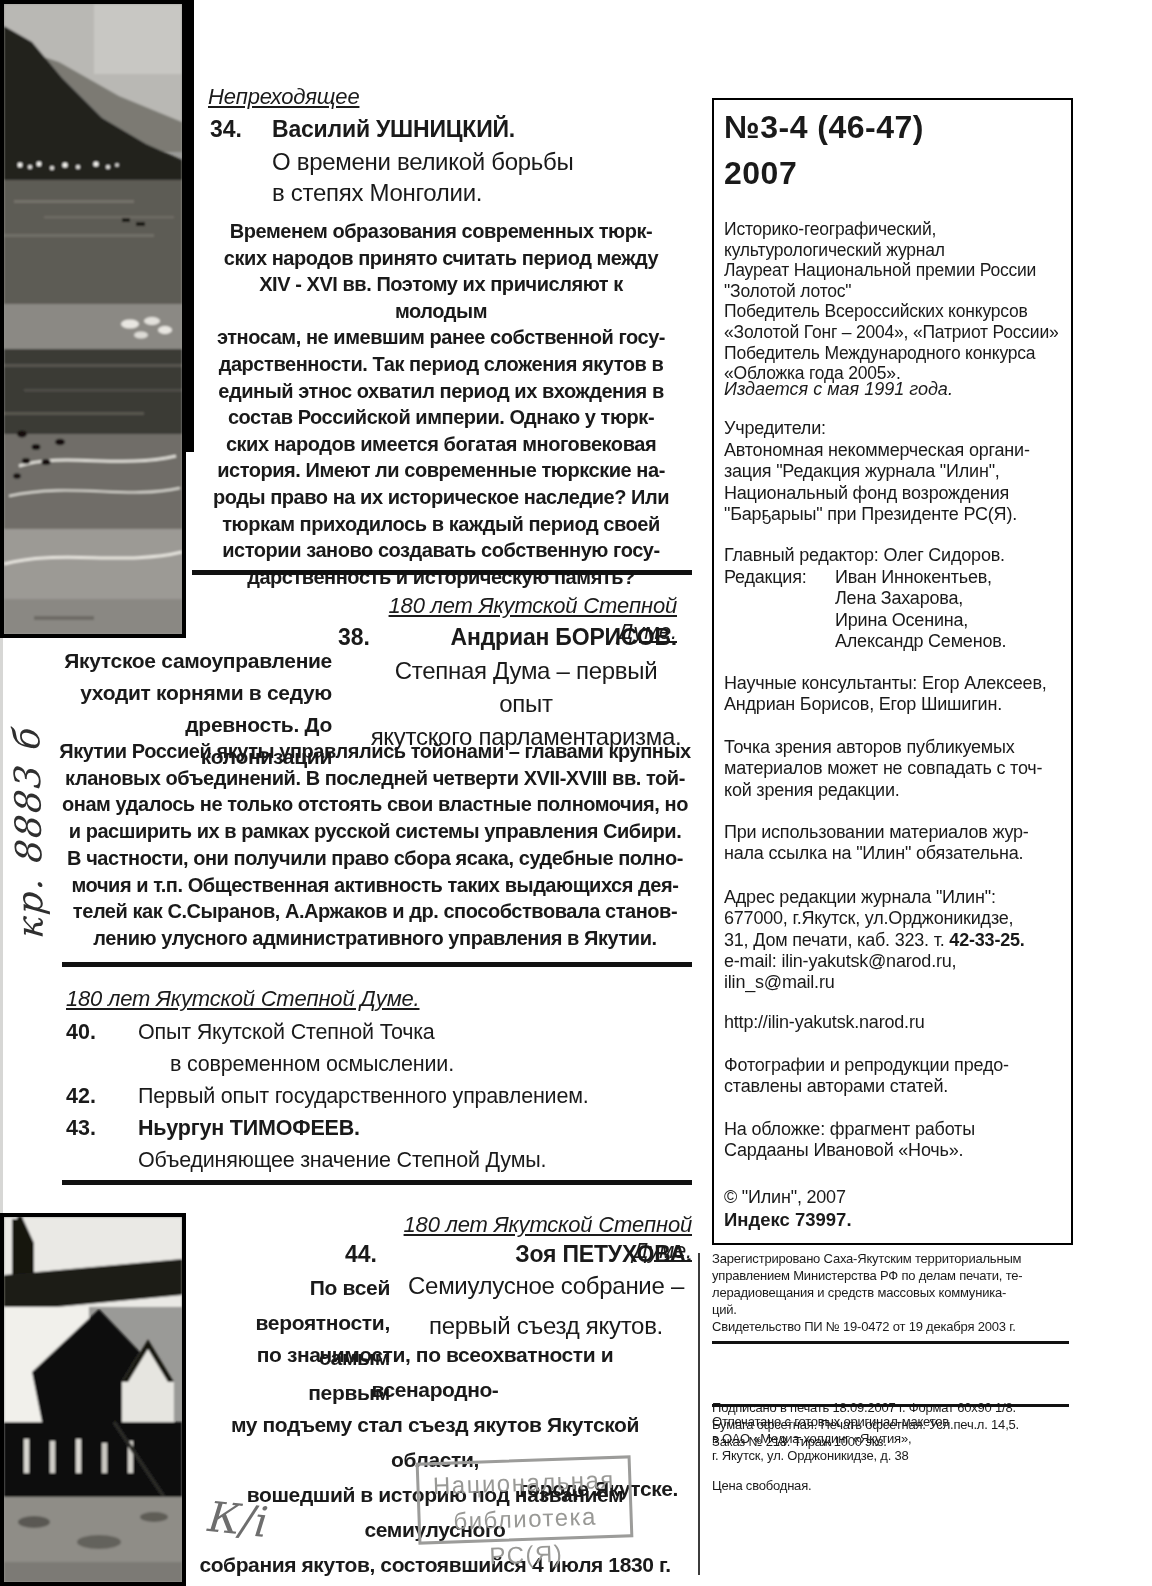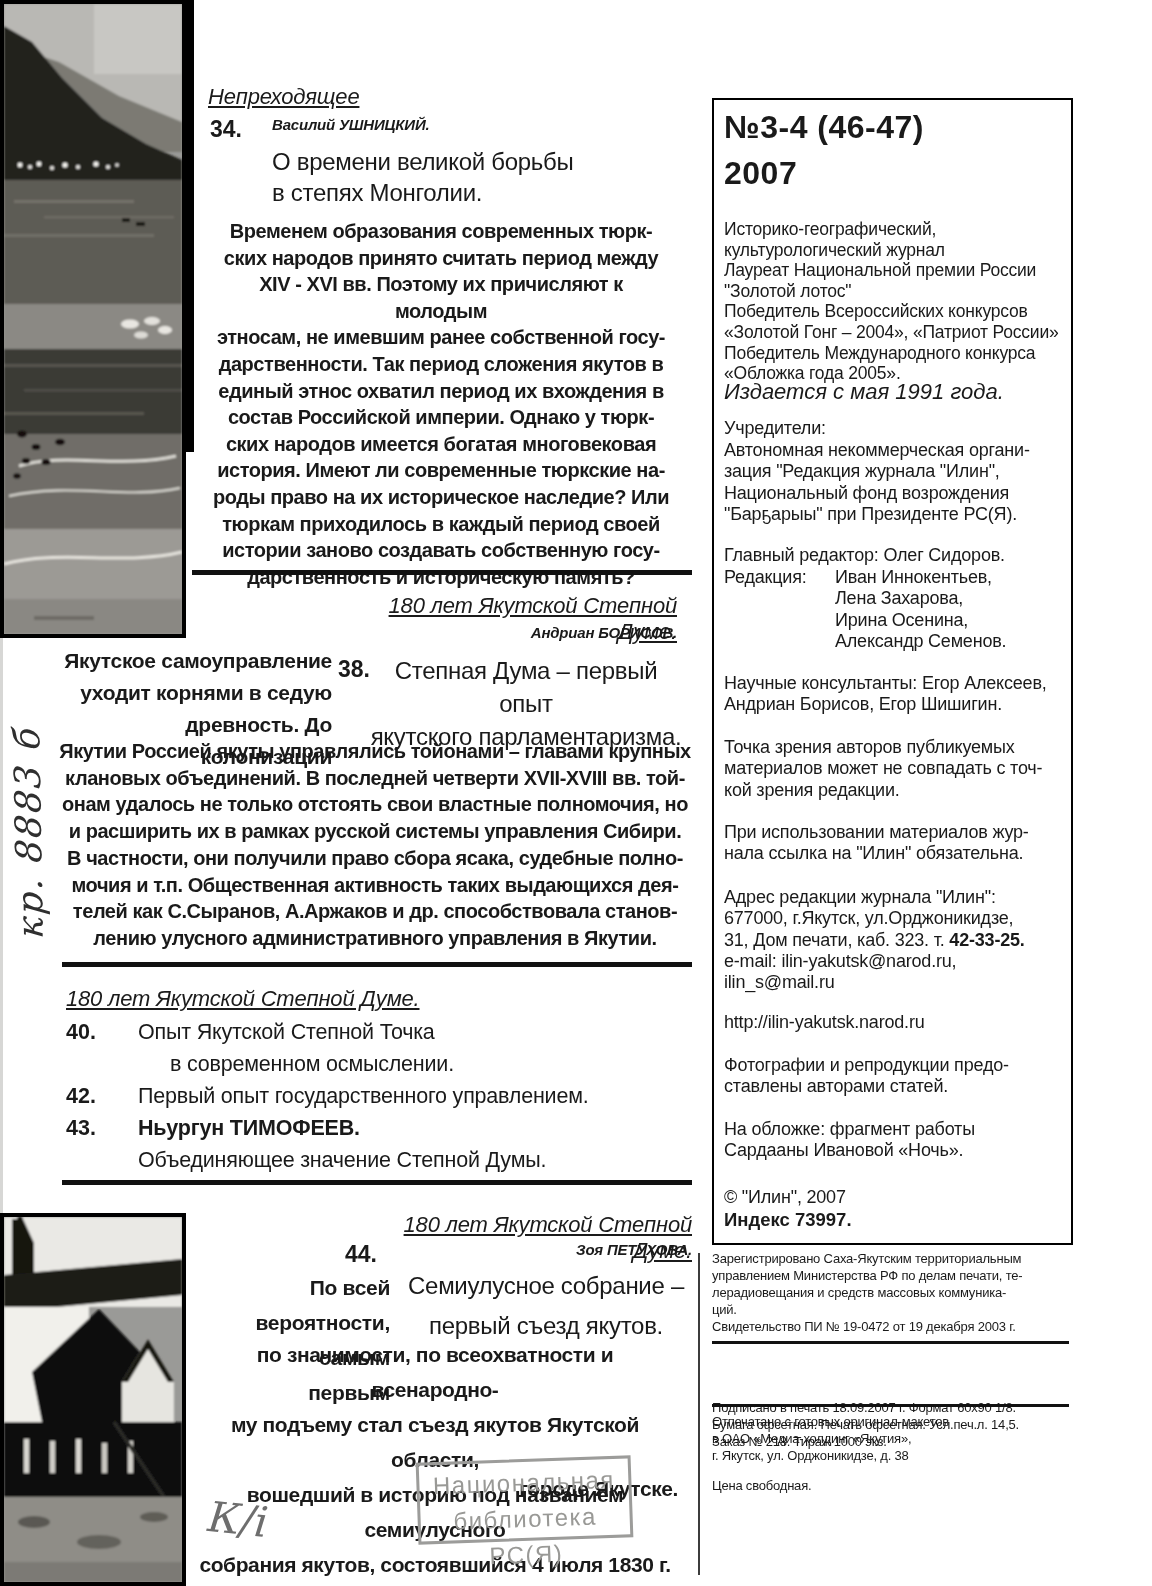--- a/index.html
+++ b/index.html
@@ -6,21 +6,21 @@
   .page{position:relative;width:1152px;height:1586px;background:#fff;overflow:hidden;
         font-family:"Liberation Sans",sans-serif;color:#1a1a1a;}
   .abs{position:absolute;}
   .pre{white-space:pre-line;}
   .it{font-style:italic;}
   .b{font-weight:bold;}
   .ctr{text-align:center;}
   .rgt{text-align:right;}
   .rubric{font-style:italic;text-decoration:underline;font-size:22px;color:#1b1b1b;letter-spacing:-0.2px;}
   .headnum{font-size:23px;font-weight:bold;}
-  .headauthor{font-size:15px;font-weight:bold;letter-spacing:-0.2px;font-style:italic;}
+  .headauthor{font-size:23px;font-weight:bold;letter-spacing:-0.2px;}
   .titletxt{font-size:24px;letter-spacing:-0.3px;}
   .annot{font-size:20px;font-weight:bold;line-height:26.6px;letter-spacing:-0.45px;}
   .sidenote{font-size:21px;font-weight:bold;letter-spacing:-0.3px;}
   .rule{background:#111;}
   .listnum{font-size:21.5px;font-weight:bold;width:72px;flex:0 0 72px;}
   .listtxt{font-size:21.5px;letter-spacing:-0.2px;}
   .lrow{display:flex;}
   .boxtxt{font-size:18px;line-height:21.4px;letter-spacing:-0.2px;}
   .boxsm{font-size:13px;line-height:17px;letter-spacing:-0.2px;}
   .photo-frame{border:4px solid #000;box-sizing:border-box;background:#9a9a97;}
@@ -104,21 +104,21 @@
 ских народов имеется богатая многовековая
 история. Имеют ли современные тюркские на-
 роды право на их историческое наследие? Или
 тюркам приходилось в каждый период своей
 истории заново создавать собственную госу-
 дарственность и историческую память?</div>
 
   <div class="abs rule" style="left:192px;top:570px;width:500px;height:5px;"></div>
 
   <div class="abs rubric rgt" style="left:335px;top:593px;width:342px;">180 лет Якутской Степной Думе.</div>
-  <div class="abs headnum" style="left:338px;top:624px;margin-top:32px;">38.</div>
+  <div class="abs headnum" style="left:338px;top:624px;">38.</div>
   <div class="abs headauthor rgt" style="left:335px;top:624px;width:342px;">Андриан БОРИСОВ.</div>
   <div class="abs sidenote rgt pre" style="left:58px;top:645px;width:274px;line-height:32px;">Якутское самоуправление
 уходит корнями в седую
 древность. До колонизации</div>
   <div class="abs titletxt ctr pre" style="left:370px;top:654px;width:312px;line-height:33px;">Степная Дума – первый опыт
 якутского парламентаризма.</div>
   <div class="abs annot ctr pre" style="left:58px;top:738px;width:634px;line-height:26.7px;">Якутии Россией якуты управлялись тойонами – главами крупных
 клановых объединений. В последней четверти XVII-XVIII вв. той-
 онам удалось не только отстоять свои властные полномочия, но
 и расширить их в рамках русской системы управления Сибири.
@@ -212,21 +212,21 @@
       <div>2007</div>
     </div>
     <div class="abs pre" style="left:10px;top:119px;font-size:17.5px;line-height:20.6px;letter-spacing:-0.2px;">Историко-географический,
 культурологический журнал
 Лауреат Национальной премии России
 "Золотой лотос"
 Победитель Всероссийских конкурсов
 «Золотой Гонг – 2004», «Патриот России»
 Победитель Международного конкурса
 «Обложка года 2005».</div>
-    <div class="abs it" style="left:10px;top:279px;font-size:22px;">Издается с мая 1991 года.</div>
+    <div class="abs it" style="left:10px;top:279px;font-size:18px;">Издается с мая 1991 года.</div>
     <div class="abs boxtxt" style="left:10px;top:318px;">Учредители:</div>
     <div class="abs boxtxt pre" style="left:10px;top:340px;width:340px;">Автономная некоммерческая органи-
 зация "Редакция журнала "Илин",
 Национальный фонд возрождения
 "Барҕарыы" при Президенте РС(Я).</div>
     <div class="abs boxtxt" style="left:10px;top:445px;">Главный редактор: Олег Сидоров.</div>
     <div class="abs boxtxt" style="left:10px;top:467px;">Редакция:</div>
     <div class="abs boxtxt pre" style="left:121px;top:467px;">Иван Иннокентьев,
 Лена Захарова,
 Ирина Осенина,

